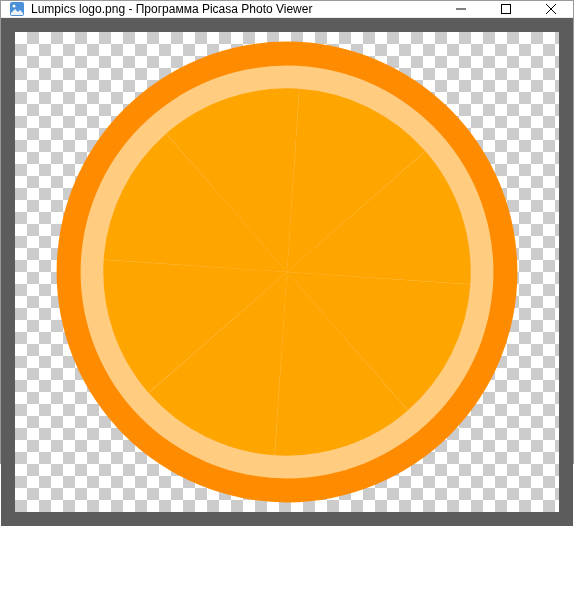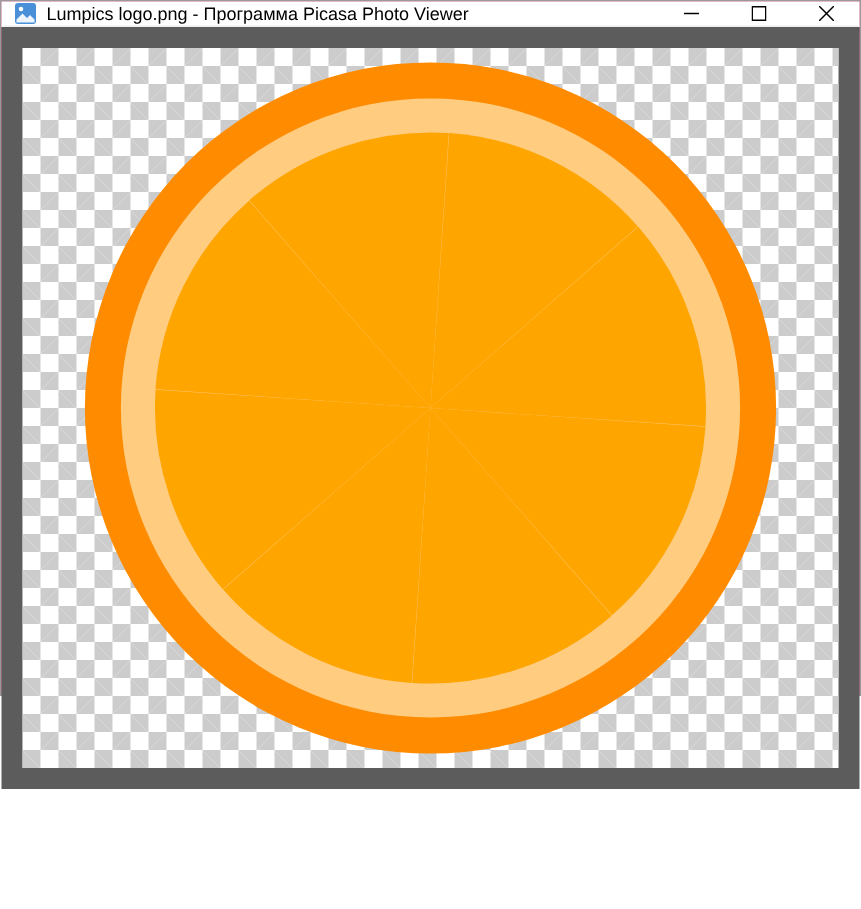--- a/index.html
+++ b/index.html
@@ -10,21 +10,21 @@
     body {
       font-family: "Segoe UI", Tahoma, sans-serif;
       background: #fff;
       width: 574px;
       height: 606px;
       overflow: hidden;
     }
     .window {
       width: 574px;
       height: 464px;
-      background: #ec4899;
+      background: #fdba74;
       border: 1px solid #999;
       display: flex;
       flex-direction: column;
     }
     .titlebar {
       height: 30px;
       background: #fff;
       display: flex;
       align-items: center;
       padding: 0 0 0 8px;

